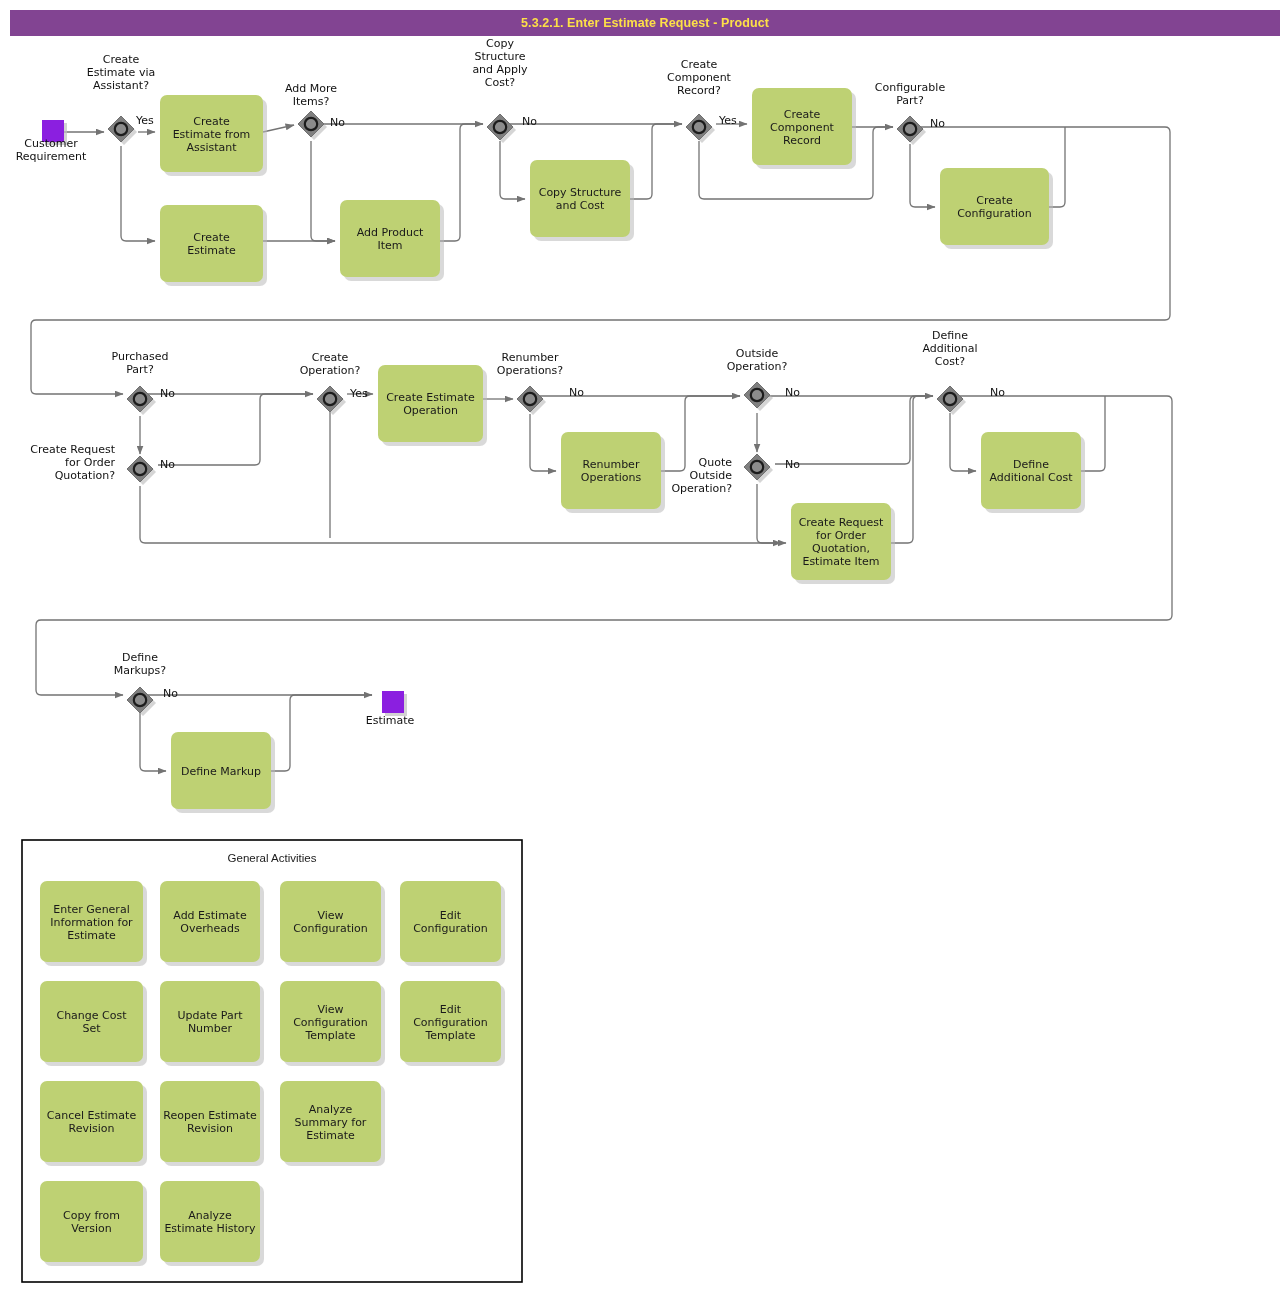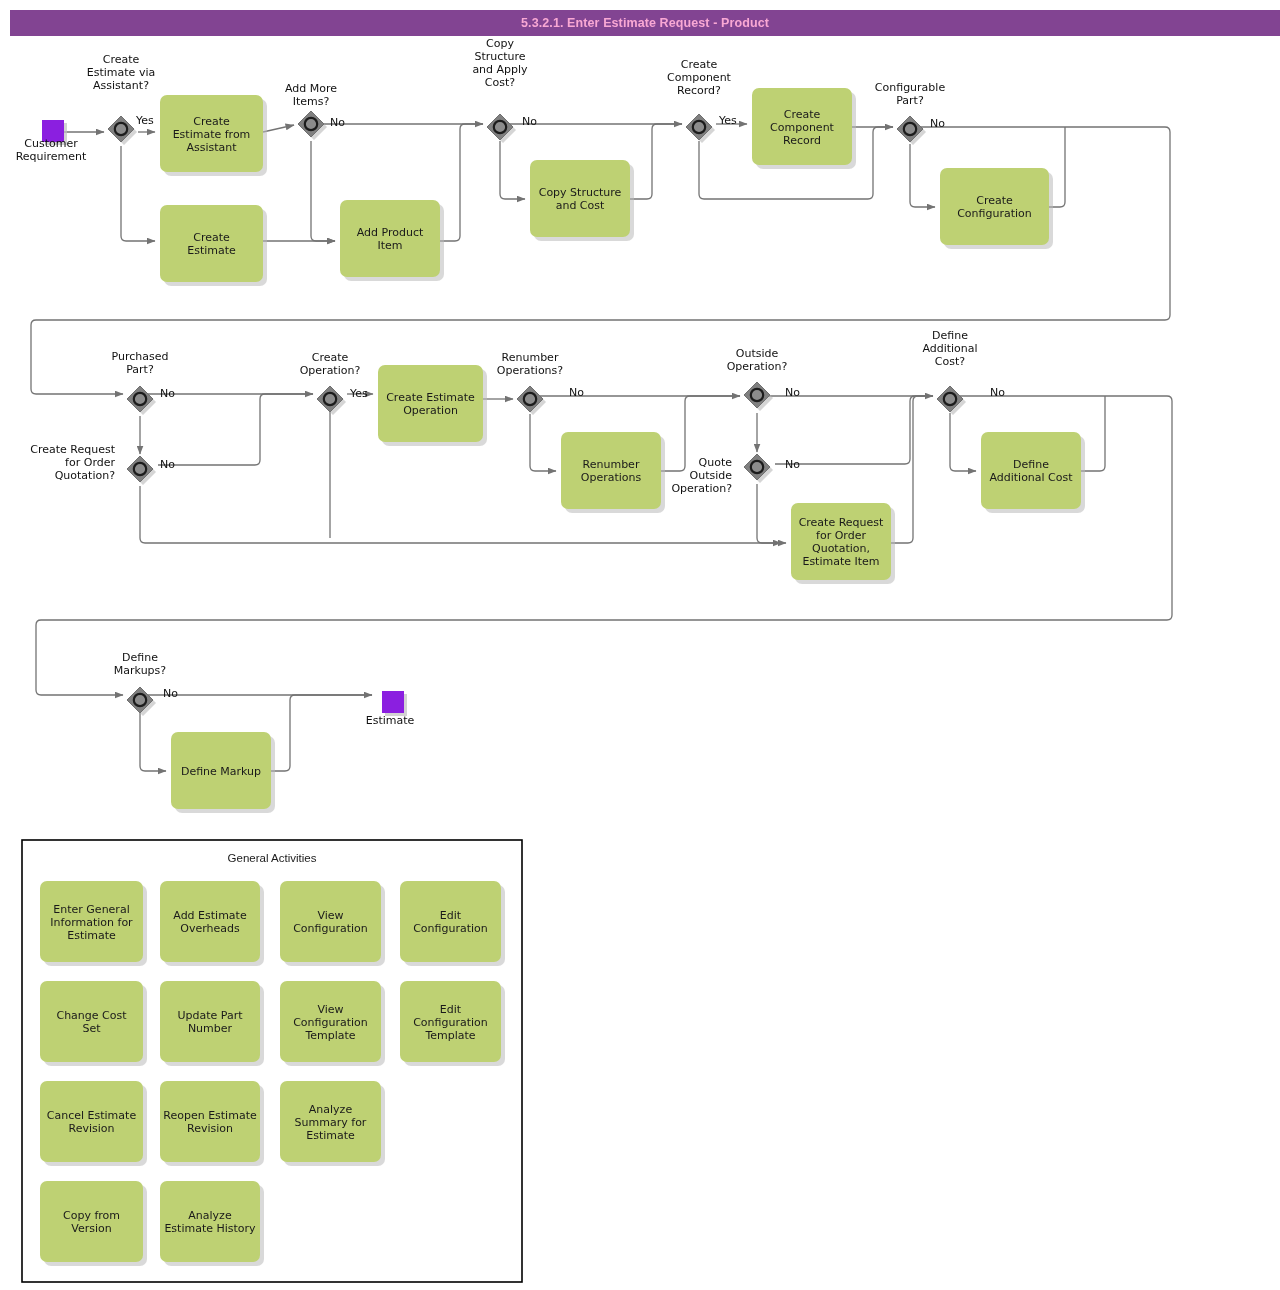--- a/index.html
+++ b/index.html
@@ -15,21 +15,21 @@
     background: #ffffff;
     overflow: hidden;
   }
   #title-bar {
     position: absolute;
     left: 10px;
     top: 10px;
     width: 1270px;
     height: 26px;
     background: #824492;
-    color: #f9a8d4;
+    color: #fde047;
     font-size: 12.5px;
     font-weight: bold;
     font-family: "Liberation Sans", sans-serif;
     display: flex;
     align-items: center;
     justify-content: center;
     letter-spacing: 0.1px;
   }
   #canvas { position: absolute; left: 0; top: 0; }
   .task-rect {

